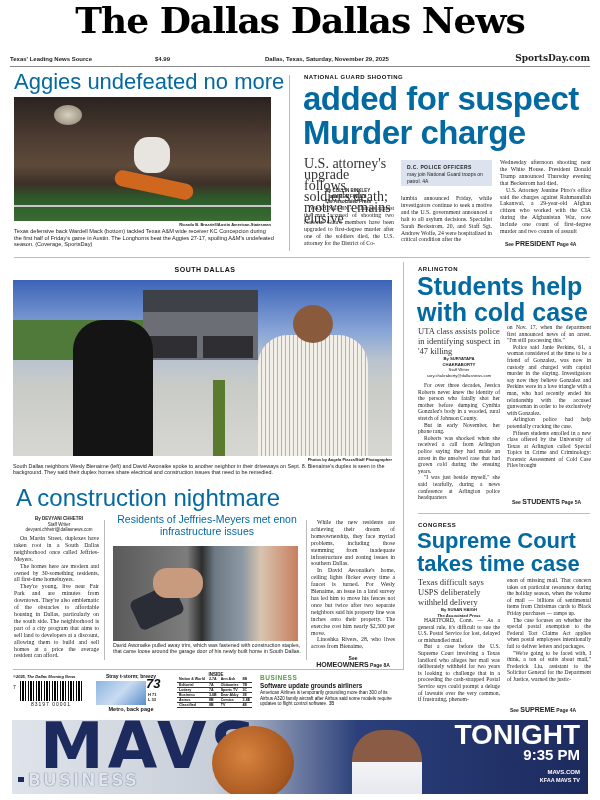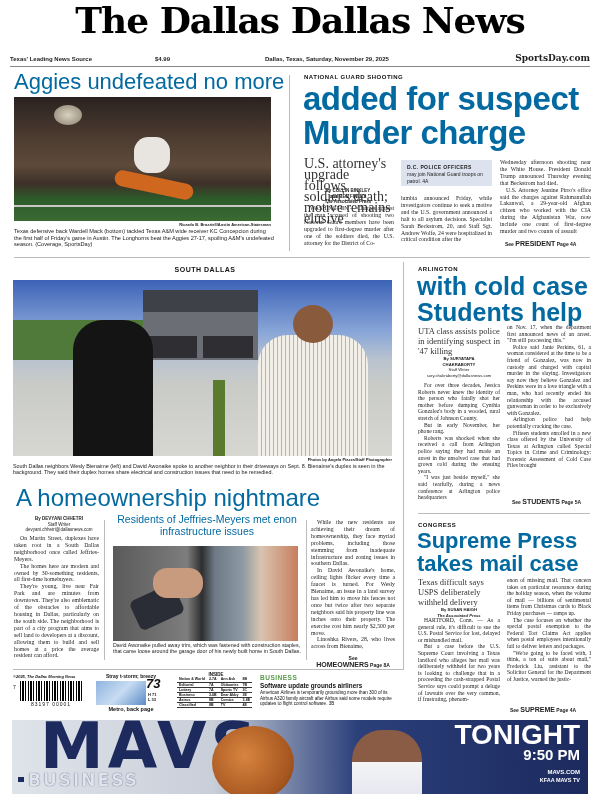--- a/index.html
+++ b/index.html
@@ -91,21 +91,21 @@
     <div class="abs" style="left:60px;top:46px;width:50px;height:22px;background:#2f2f33"></div>
   </div>
   <div class="abs" style="left:0;top:40px;width:130px;height:40px;background:#4f7a3a"></div>
   <div class="abs" style="left:60px;top:40px;width:80px;height:140px;border-radius:30px 30px 0 0;background:#141414"></div>
   <div class="abs" style="left:245px;top:55px;width:110px;height:121px;border-radius:30px 30px 0 0;background:repeating-linear-gradient(90deg,#f2efe8 0 3px,#b9b3a8 3px 4px)"></div>
   <div class="abs" style="left:280px;top:25px;width:40px;height:38px;border-radius:50%;background:#8a5a3c"></div>
   <div class="abs" style="left:200px;top:100px;width:12px;height:76px;background:#5a7a2e"></div>
 </div>
 <div class="abs credit" style="left:13px;top:457px;width:379px">Photos by Angela Piazza/Staff Photographer</div>
 <div class="abs caption" style="left:13px;top:463px;width:385px;font-size:5.4px;line-height:6.3px">South Dallas neighbors Wesly Bienaime (left) and David Awonaike spoke to another neighbor in their driveways on Sept. 8. Bienaime's duplex is seen in the background. They said their duplex homes share electrical and construction issues that need to be remedied.</div>
-<div class="abs hed-serif" style="left:16px;top:484px;font-size:24px;line-height:28px">A homeownership nightmare</div>
+<div class="abs hed-serif" style="left:16px;top:484px;font-size:24px;line-height:28px">A construction nightmare</div>
 
 <div class="abs byline" style="left:14px;top:516px;width:90px">
   <div>By DEVYANI CHHETRI</div>
   <div style="font-weight:normal">Staff Writer</div>
   <div style="font-weight:normal">devyani.chhetri@dallasnews.com</div>
 </div>
 <div class="abs body" style="left:14px;top:535px;width:85px">
   <p>On Martin Street, duplexes have taken root in a South Dallas neighborhood once called Jeffries-Meyers.</p>
   <p>The homes here are modern and owned by 30-something residents, all first-time homebuyers.</p>
   <p>They're young, live near Fair Park and are minutes from downtown. They're also emblematic of the obstacles to affordable housing in Dallas, particularly on the south side. The neighborhood is part of a city program that aims to sell land to developers at a discount, allowing them to build and sell homes at a price the average resident can afford.</p>
@@ -126,22 +126,22 @@
 <div class="abs jump" style="left:311px;top:655px;width:84px;text-align:center">
   <span>See</span><br>
   <b>HOMEOWNERS</b>
   <span>Page 8A</span>
 </div>
 
 <div class="abs vrule" style="left:403px;top:262px;height:408px"></div>
 
 <div class="abs kicker" style="left:418px;top:266px">ARLINGTON</div>
 <div class="abs hed-serif" style="left:417px;top:273px;width:180px;font-size:25px;line-height:26px;font-weight:bold">
+  <div>Students help</div>
   <div>with cold case</div>
-  <div>Students help</div>
 </div>
 <div class="abs deck" style="left:418px;top:326px;width:82px;font-size:8.5px;line-height:10px">UTA class assists police in identifying suspect in '47 killing</div>
 <div class="abs byline" style="left:418px;top:356px;width:82px;font-size:4.2px">
   <div>By SURYATAPA</div>
   <div>CHAKRABORTY</div>
   <div style="font-weight:normal">Staff Writer</div>
   <div style="font-weight:normal">sury.chakraborty@dallasnews.com</div>
 </div>
 <div class="abs body" style="left:418px;top:382px;width:82px;font-size:5.6px;line-height:6.6px">
   <p>For over three decades, Jessica Roberts never knew the identity of the person who fatally shot her mother before dumping Cynthia Gonzalez's body in a wooded, rural stretch of Johnson County.</p>
@@ -157,22 +157,22 @@
 </div>
 <div class="abs jump" style="left:512px;top:498px">
   <span>See</span>
   <b>STUDENTS</b>
   <span>Page 5A</span>
 </div>
 <div class="abs rule" style="left:418px;top:513px;width:172px"></div>
 
 <div class="abs kicker" style="left:418px;top:522px">CONGRESS</div>
 <div class="abs hed-serif" style="left:417px;top:529px;width:180px;font-size:22px;line-height:23px;font-weight:bold">
-  <div>Supreme Press</div>
-  <div>takes mail case</div>
+  <div>Supreme Court</div>
+  <div>takes time case</div>
 </div>
 <div class="abs deck" style="left:418px;top:577px;width:82px;font-size:8.5px;line-height:10px">Texas difficult says USPS deliberately withheld delivery</div>
 <div class="abs byline" style="left:418px;top:607px;width:82px;font-size:4.2px">
   <div>By SUSAN HAIGH</div>
   <div style="font-style:italic">The Associated Press</div>
 </div>
 <div class="abs body" style="left:418px;top:617px;width:82px;font-size:5.6px;line-height:6.6px">
   <p>HARTFORD, Conn. — As a general rule, it's difficult to sue the U.S. Postal Service for lost, delayed or mishandled mail.</p>
   <p>But a case before the U.S. Supreme Court involving a Texas landlord who alleges her mail was deliberately withheld for two years is looking to challenge that in a proceeding the cash-strapped Postal Service says could prompt a deluge of lawsuits over the very common, if frustrating, phenom-</p>
 </div>
@@ -253,17 +253,17 @@
 </div>
 
 <div class="abs" style="left:12px;top:720px;width:576px;height:74px;background:linear-gradient(90deg,#dfe3ea 0%,#c9cfd9 35%,#2b3f7a 60%,#1c2a5e 100%);overflow:hidden">
   <div class="abs" style="left:28px;top:-6px;font-family:'DejaVu Sans',sans-serif;font-weight:bold;font-size:64px;line-height:64px;color:#1c2a5e;letter-spacing:4px">MAVS</div>
   <div class="abs" style="left:6px;top:57px;width:6px;height:5px;background:#1c2a5e"></div>
   <div class="abs" style="left:16px;top:52px;font-family:'DejaVu Sans',sans-serif;font-weight:bold;font-size:17px;line-height:17px;color:#dfe3ea;letter-spacing:2px;text-shadow:0 0 1px #1c2a5e">BUSINESS</div>
   <div class="abs" style="left:200px;top:6px;width:82px;height:74px;border-radius:50%;background:radial-gradient(circle at 40% 40%,#d8833f,#a5561f 70%,#6e3612)"></div>
   <div class="abs" style="left:340px;top:10px;width:70px;height:70px;border-radius:30px 30px 0 0;background:linear-gradient(180deg,#8a5c45 0%,#8a5c45 45%,#f4f4f6 46%,#e4e6ee 100%)"></div>
   <div class="abs" style="right:8px;top:4px;text-align:right;font-family:'Liberation Sans',sans-serif;color:#fff;font-weight:bold">
     <div style="font-size:28px;line-height:22px">TONIGHT</div>
-    <div style="font-size:15px;line-height:17px">9:50 PM</div>
+    <div style="font-size:15px;line-height:17px">9:35 PM</div>
     <div style="font-size:6px;margin-top:6px">MAVS.COM</div>
     <div style="font-size:5.5px;margin-top:2px">KFAA  MAVS TV</div>
   </div>
 </div>
 
 </body></html>

